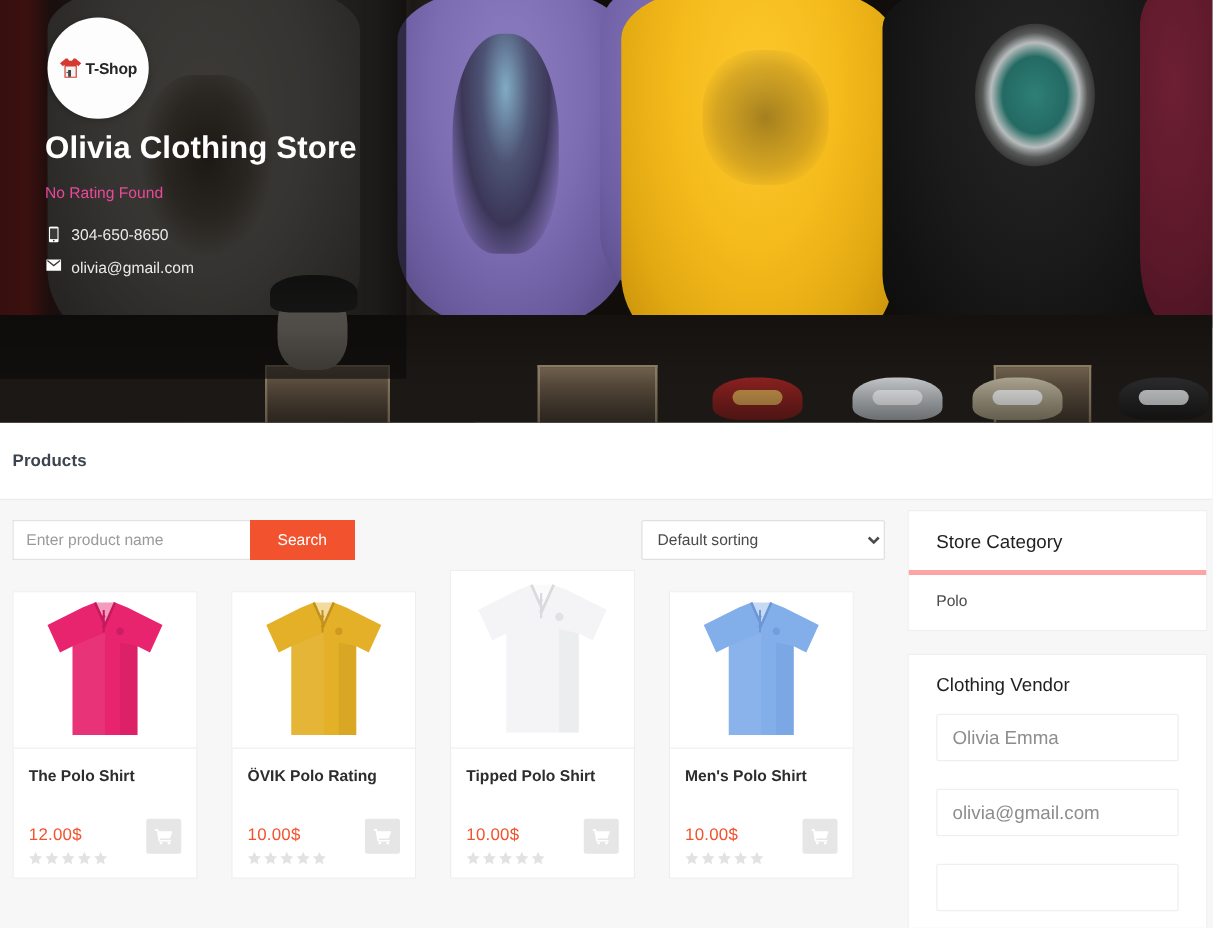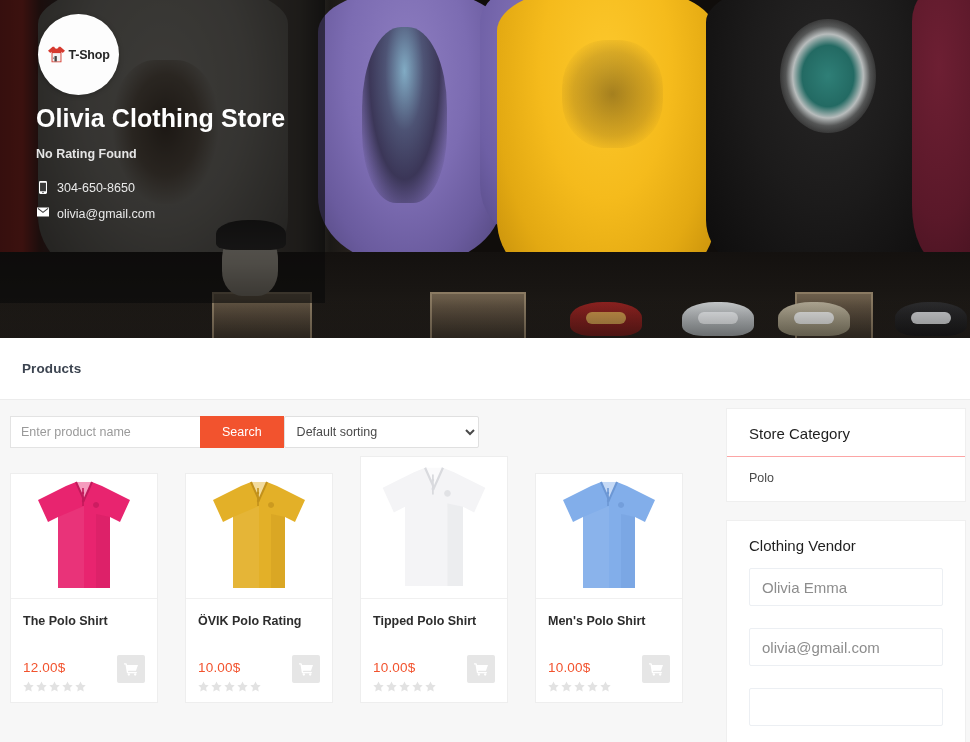--- a/index.html
+++ b/index.html
@@ -184,23 +184,22 @@
   .store-name {
     font-size: 25px;
     font-weight: 700;
     color: #ffffff;
     line-height: 1.2;
     margin: 0 0 14px 0;
     letter-spacing: 0.1px;
   }
   .store-rating {
     font-size: 12.5px;
-    color: #e5e5e5;
+    color: #ec4899;
     margin: 0 0 18px 0;
-    font-weight: bold;
   }
   .meta-row {
     display: flex;
     align-items: flex-start;
     gap: 8px;
     font-size: 12.5px;
     color: #e9e9e9;
     line-height: 1.55;
     margin-bottom: 7px;
     max-width: 260px;
@@ -218,21 +217,21 @@
   .titlebar {
     width: 970px;
     height: 62px;
     background: #ffffff;
     border-bottom: 1px solid #ececec;
     display: flex;
     align-items: center;
     padding-left: 6px;
   }
   .titlebar h2 {
-    margin: 16px;
+    margin: 4px;
     font-size: 13.5px;
     font-weight: 700;
     color: #3c4450;
     letter-spacing: 0.1px;
   }
 
   
   .main {
     position: relative;
     width: 970px;
@@ -241,20 +240,21 @@
     padding-top: 8px;
   }
   .content-col {
     position: absolute;
     left: 0; top: 8px;
     width: 714px;
   }
   .toolbar {
     display: flex;
     align-items: center;
+    justify-content: space-between;
     padding: 0 6px 0 10px;
     height: 48px;
   }
   .search-group { display: flex; align-items: stretch; height: 32px; }
   .search-input {
     width: 190px;
     height: 32px;
     border: 1px solid #e3e3e3;
     border-right: none;
     background: #fff;
@@ -355,21 +355,21 @@
     left: 726px; top: 8px;
     width: 240px;
   }
   .panel {
     background: #fff;
     border: 1px solid #efefef;
     margin-bottom: 18px;
   }
   .panel-head {
     padding: 16px 22px 14px 22px;
-    border-bottom: 1px solid #fca5a5;
+    border-bottom: 4px solid #fca5a5;
   }
   .panel-head h3 {
     margin: 0;
     font-size: 15px;
     font-weight: 400;
     color: #1f1f1f;
   }
   .panel-body { padding: 14px 22px 16px 22px; }
   .cat-link {
     font-size: 12.5px;

